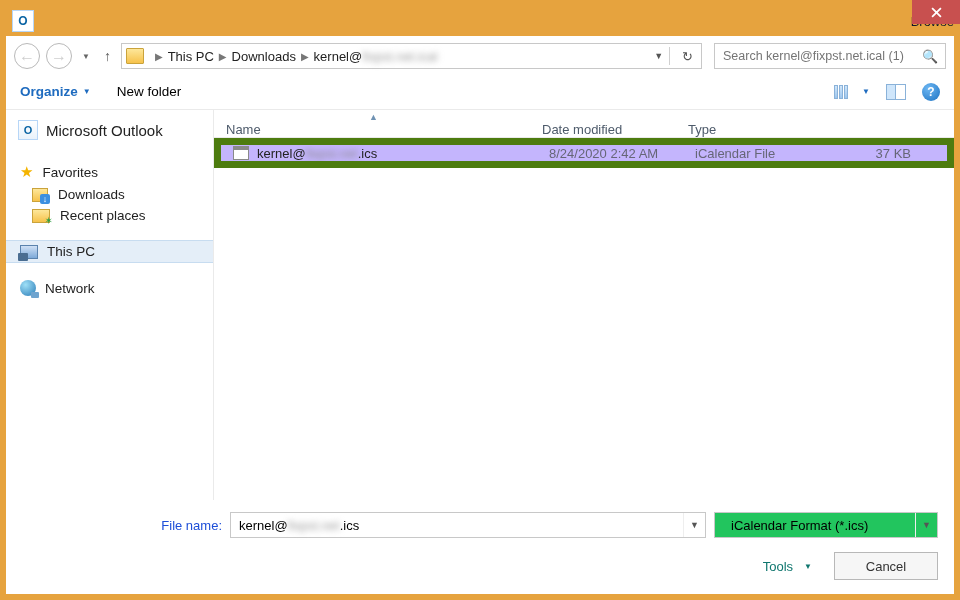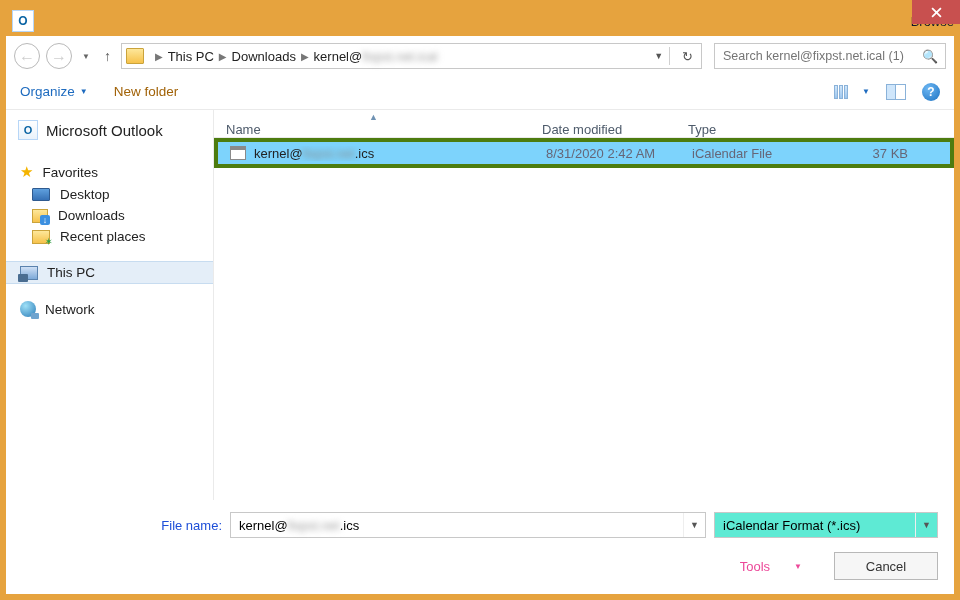--- a/index.html
+++ b/index.html
@@ -26,23 +26,23 @@
   .pathbox .blur { filter:blur(3px); color:#999; }
   .pathbox .right { position:absolute; right:2px; top:0; bottom:0; display:flex; align-items:center; gap:6px; }
   .vline { width:1px; height:18px; background:#d0d0d0; }
   .refresh { font-size:13px; color:#555; padding:0 6px; }
   .searchbox { width:232px; height:26px; border:1px solid #c8c8c8; margin-left:6px; position:relative; display:flex; align-items:center; }
   .searchbox input { border:none; outline:none; width:100%; padding:0 24px 0 8px; font-size:12.5px; color:#7b7b7b; background:transparent; }
   .searchbox .mag { position:absolute; right:6px; color:#555; font-size:13px; }
   
   .toolbar { height:36px; display:flex; align-items:center; padding:0 14px; border-bottom:1px solid #eaeaea; }
   .toolbar .left { display:flex; gap:26px; align-items:center; }
-  .organize { color:#1e6bbf; font-size:13.5px; display:flex; align-items:center; gap:5px; }
+  .organize { color:#1e6bbf; font-size:13.5px; display:flex; align-items:center; gap:5px;font-weight:bold; }
   .organize .caret { font-size:8px; color:#1e6bbf; }
-  .newfolder { color:#a16207; font-size:13.5px; }
+  .newfolder { color:#000000; font-size:13.5px; }
   .toolbar .right { margin-left:auto; display:flex; align-items:center; gap:16px; }
   .view-ic { width:22px; height:16px; display:flex; gap:1px; align-items:center; }
   .view-ic .col { width:4px; height:14px; background:linear-gradient(#cfe6fb,#9dc6ee); border:1px solid #8ab2d9; }
   .view-caret { font-size:8px; color:#1e6bbf; }
   .preview-ic { width:20px; height:16px; border:1px solid #8ab2d9; display:flex; }
   .preview-ic div:first-child { width:9px; background:#cfe6fb; border-right:1px solid #8ab2d9; }
   .preview-ic div:last-child { flex:1; background:#fff; }
   .help-ic { width:18px; height:18px; border-radius:50%; background:radial-gradient(circle at 35% 30%, #6db7f3, #1c72c2); color:#fff; display:flex; align-items:center; justify-content:center; font-size:12px; font-weight:bold; }
   
   .split { flex:1; display:flex; min-height:0; }
@@ -66,43 +66,43 @@
   
   .listwrap { flex:1; display:flex; flex-direction:column; min-width:0; }
   .colheaders { display:flex; height:28px; border-bottom:1px solid #eaeaea; font-size:13px; color:#4d5a6a; }
   .colheaders div { display:flex; align-items:flex-end; padding-left:12px; }
   .col-name { width:316px; position:relative; }
   .sort-caret { position:absolute; right:152px; top:2px; color:#6f92b3; font-size:9px; }
   .col-date { width:146px; }
   .col-type { width:148px; }
   .col-size { width:96px; justify-content:flex-end; padding-right:16px !important; }
   .row { display:flex; height:30px; align-items:center; font-size:13px; border:1px solid transparent; }
-  .row.selected { background:#7dd3fc; border:4px solid #4d7c0f; }
+  .row.selected { background:#c4b5fd; border:7px solid #4d7c0f; }
   .cell { padding-left:12px; white-space:nowrap; overflow:hidden; }
   .cell.name { width:316px; display:flex; align-items:center; gap:8px; color:#222; }
   .cell.name .cal-ic { width:16px; height:14px; background:#fff; border:1px solid #8a8a8a; position:relative; }
   .cell.name .cal-ic::before { content:""; position:absolute; top:0; left:0; right:0; height:3px; background:#8a8a8a; }
   .cell.name .blur2 { filter:blur(3px); color:#888; }
   .cell.date { width:146px; color:#667; }
   .cell.type { width:148px; color:#667; }
   .cell.size { width:96px; color:#667; text-align:right; padding-right:16px; }
   .hscroll { height:20px; border-top:1px solid #e1e1e1; display:flex; align-items:center; }
   .hscroll .arrow { width:18px; text-align:center; color:#666; font-size:11px; }
   .hscroll .track { flex:1; height:16px; background:#f2f2f2; }
   
   .bottom { padding:10px 16px 12px 16px; display:flex; flex-direction:column; gap:12px; }
   .fnrow { display:flex; align-items:center; gap:8px; }
   .fnrow .lbl { width:200px; text-align:right; font-size:13px; color:#1d4ed8; }
   .fnrow .combo { flex:1; height:26px; border:1px solid #c8c8c8; display:flex; align-items:center; position:relative; padding-left:8px; font-size:13px; background:#fff; }
   .fnrow .combo .blur3 { filter:blur(3px); color:#999; }
   .fnrow .combo .dd { position:absolute; right:0; top:0; bottom:0; width:22px; border-left:1px solid #eee; display:flex; align-items:center; justify-content:center; font-size:9px; color:#555; }
-  .filter { width:224px; height:26px; border:1px solid #c8c8c8; display:flex; align-items:center; padding-left:8px; font-size:13px; position:relative; background:#5eead4; }
+  .filter { width:224px; height:26px; border:1px solid #c8c8c8; display:flex; align-items:center; padding-left:16px; font-size:13px; position:relative; background:#22c55e; }
   .filter .dd { position:absolute; right:0; top:0; bottom:0; width:22px; border-left:1px solid #eee; display:flex; align-items:center; justify-content:center; font-size:9px; color:#555; }
   .btnrow { display:flex; justify-content:flex-end; align-items:center; gap:12px; }
-  .tools { font-size:13px; color:#ec4899; display:flex; align-items:center; gap:24px; margin-right:20px; }
+  .tools { font-size:13px; color:#0f766e; display:flex; align-items:center; gap:11px; margin-right:10px; }
   .btn { width:104px; height:28px; border:1px solid #b8b8b8; background:#f6f6f6; font-size:13px; color:#333; display:flex; align-items:center; justify-content:center; }
   .btn.primary { border:1px solid #4aa6ed; box-shadow:inset 0 0 0 1px #bfe0fb; }
   .grip { position:absolute; right:8px; bottom:8px; width:12px; height:12px;
     background:
       linear-gradient(135deg, transparent 0 50%, #9d7a37 50% 55%, transparent 55%),
       linear-gradient(135deg, transparent 0 65%, #9d7a37 65% 70%, transparent 70%),
       linear-gradient(135deg, transparent 0 80%, #9d7a37 80% 85%, transparent 85%);
   }
 </style>
 </head>
@@ -188,24 +188,20 @@
         <div class="sb-out">
           <span class="out-ic">O</span>
           <span>Microsoft Outlook</span>
         </div>
         <div class="sb-group">
           <div class="sb-head">
             <span class="star">★</span>
             <span>Favorites</span>
           </div>
           <div class="sb-item">
-            <span class="desk-ic"></span>
-            <span>Desktop</span>
-          </div>
-          <div class="sb-item">
             <span class="dl-ic"></span>
             <span>Downloads</span>
           </div>
           <div class="sb-item">
             <span class="rec-ic"></span>
             <span>Recent places</span>
           </div>
         </div>
         <div class="sb-group">
           <div class="sb-head selected">
@@ -230,21 +226,21 @@
           <div class="col-date">Date modified</div>
           <div class="col-type">Type</div>
         </div>
         <div class="row selected">
           <div class="cell name">
             <span class="cal-ic"></span>
             <span>
               <span>kernel@</span><span class="blur2">fixpst.net</span><span>.ics</span>
             </span>
           </div>
-          <div class="cell date">8/31/2020 2:42 AM</div>
+          <div class="cell date">8/24/2020 2:42 AM</div>
           <div class="cell type">iCalendar File</div>
           <div class="cell size">37 KB</div>
         </div>
         <div style="flex:1"></div>
         <div class="hscroll">
           <div class="arrow">◀</div>
           <div class="track"></div>
           <div class="arrow">▶</div>
         </div>
       </div>

